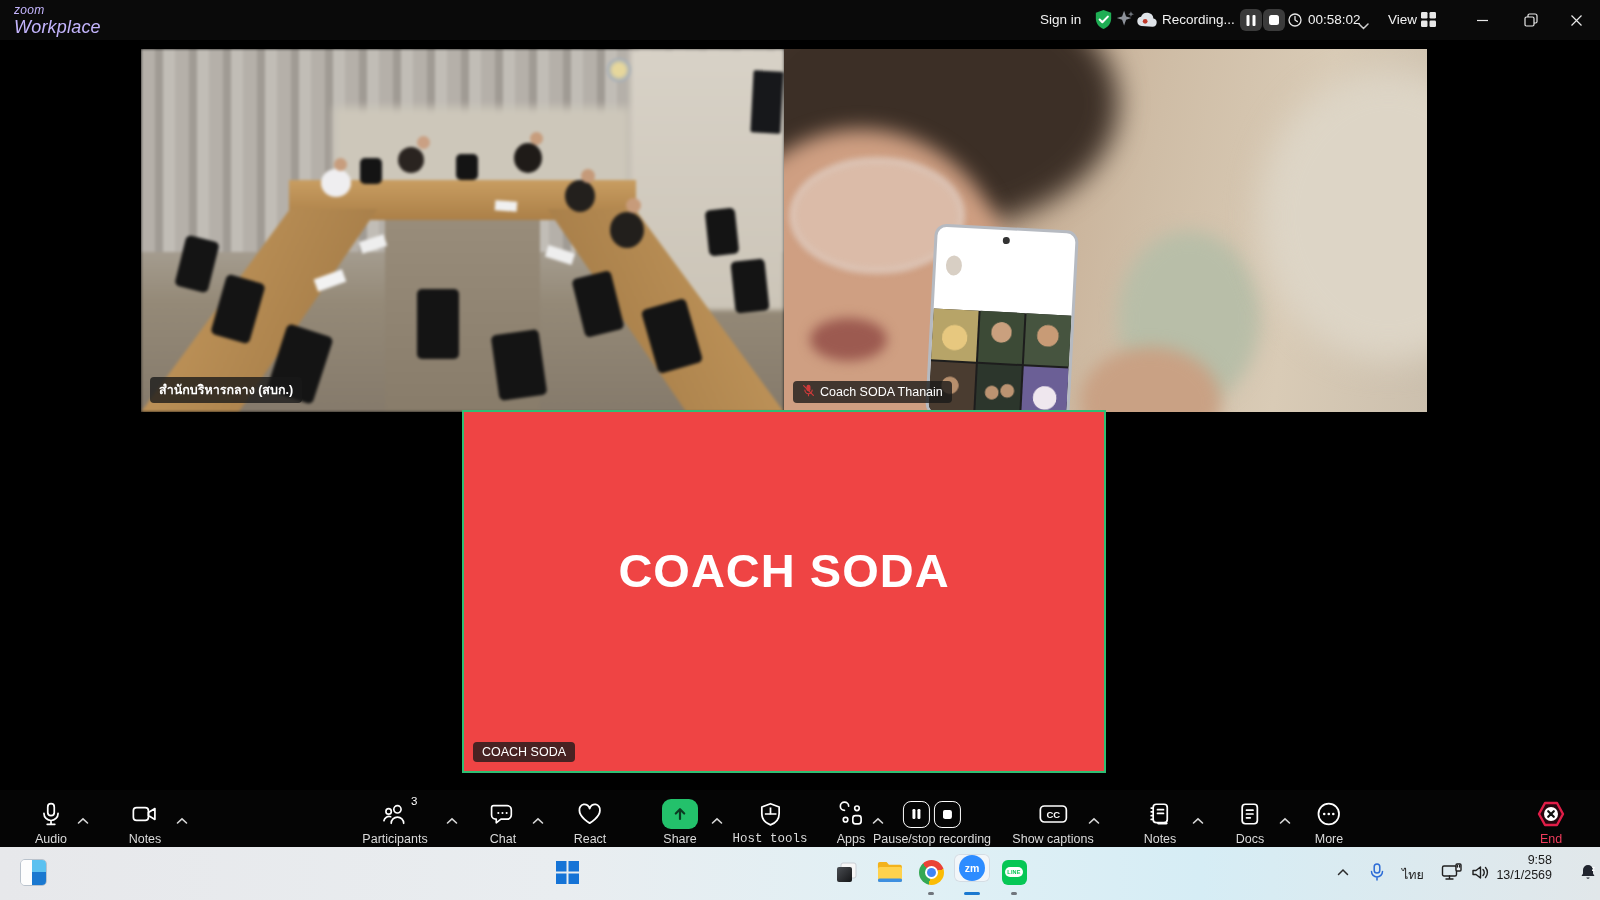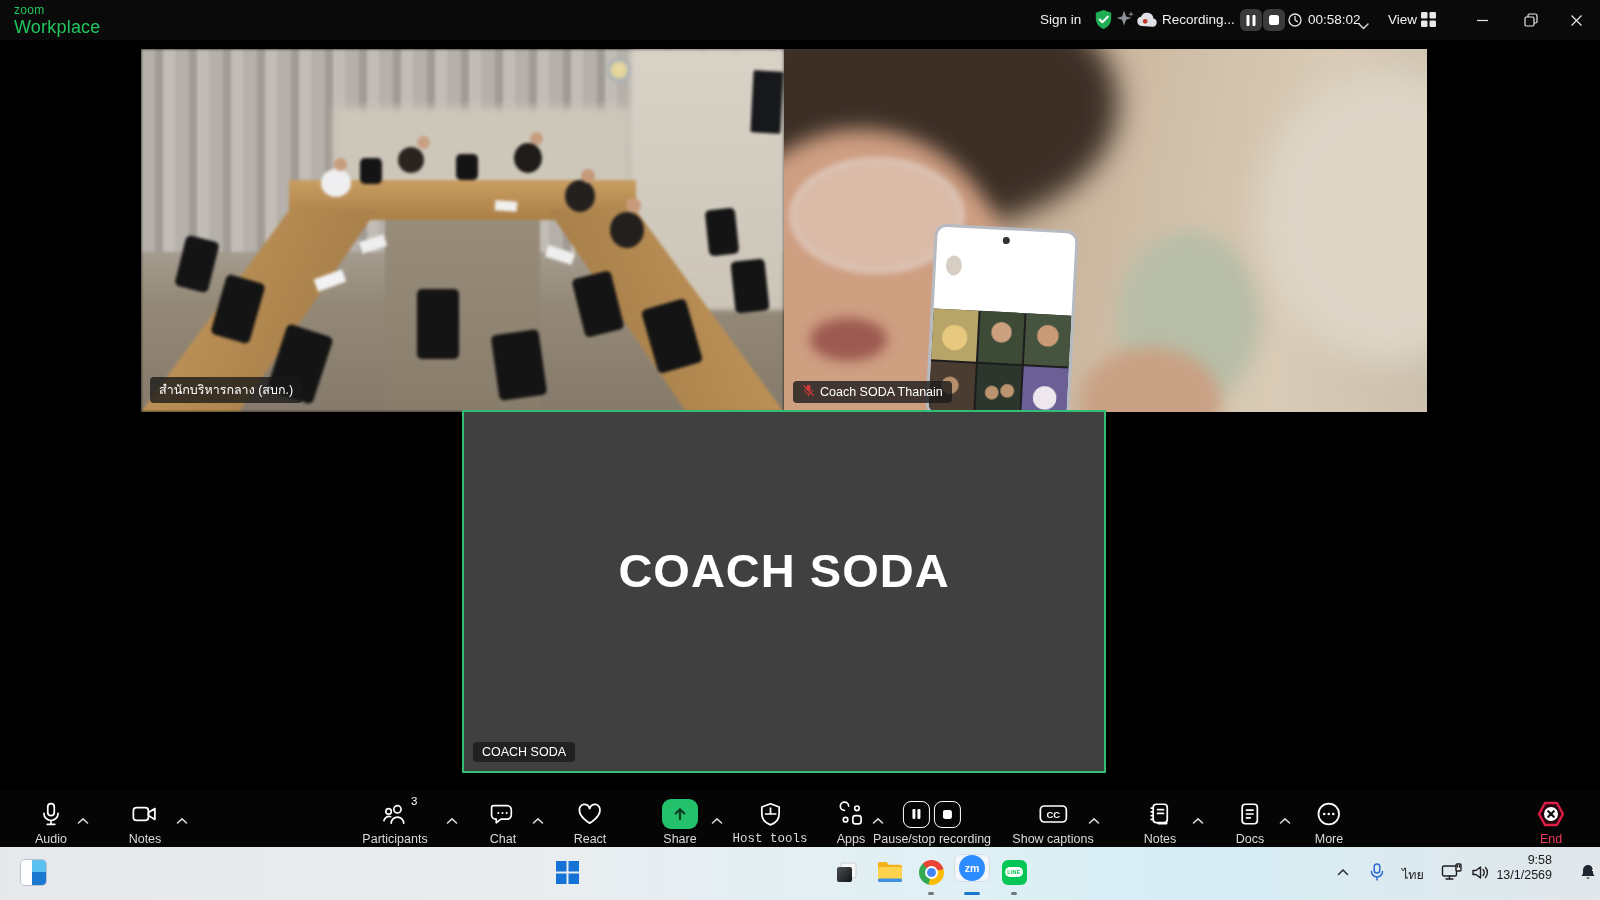--- a/index.html
+++ b/index.html
@@ -3,21 +3,21 @@
 <meta charset="utf-8">
 <style>
   html,body{margin:0;padding:0;}
   body{
     width:1600px;height:900px;position:relative;overflow:hidden;
     background:#000;font-family:"Liberation Sans",sans-serif;
     -webkit-font-smoothing:antialiased;
   }
   
   .topbar{position:absolute;top:0;left:0;width:1600px;height:40px;background:#0a0a0a;}
-  .logo{position:absolute;left:14px;top:4px;color:#22c55e;line-height:1;}
+  .logo{position:absolute;left:14px;top:4px;color:#c4b5fd;line-height:1;font-style:italic;}
   .logo .l1{font-size:12px;font-weight:500;letter-spacing:.3px;}
   .logo .l2{font-size:18px;font-weight:500;margin-top:2px;letter-spacing:.2px;}
   .tb-text{position:absolute;top:12px;color:#f2f2f2;font-size:13.5px;white-space:nowrap;}
   .tb-btn{position:absolute;top:9px;width:22px;height:22px;border-radius:6px;background:#3b3b3b;
           display:flex;align-items:center;justify-content:center;}
   .winbtn{position:absolute;top:0;width:44px;height:40px;display:flex;align-items:center;justify-content:center;}
   
   .tile{position:absolute;overflow:hidden;background:#111;}
   .tile-label{position:absolute;left:9px;bottom:9px;background:rgba(24,24,24,.78);color:#fff;
               font-size:12.5px;padding:3px 9px;border-radius:4px;display:flex;align-items:center;gap:5px;
@@ -132,21 +132,21 @@
         <path d="M4 4V2.5A1.5 1.5 0 0 1 5.5 1H11a2 2 0 0 1 2 2v5.5A1.5 1.5 0 0 1 11.5 10H10" stroke="#e8e8e8" stroke-width="1.2" fill="none"></path>
       </svg>
   </div>
   <div class="winbtn" style="left:1554px;">
     <svg width="13" height="13" viewBox="0 0 13 13">
         <path d="M1.5 1.5l10 10M11.5 1.5l-10 10" stroke="#e8e8e8" stroke-width="1.2"></path>
       </svg>
   </div>
 </div>
 
-<div class="tile" style="left:141px;top:49px;width:643px;height:363px;">
+<div class="tile" style="left:141px;top:49px;width:643px;height:363px;font-weight:bold;">
   <div class="blur1" style="position:absolute;inset:0;">
     <div style="position:absolute;inset:0;background:linear-gradient(180deg,#a8a39b 0%,#b0aaa0 45%,#948977 70%,#857a6b 100%);"></div>
     <div class="curtains"></div>
     <div style="position:absolute;left:30%;top:16%;width:46%;height:24%;background:#cdc7ba;filter:blur(4px);"></div>
     <div style="position:absolute;right:0;top:0;width:24%;height:72%;background:linear-gradient(180deg,#d8d2c7,#ccc5b8);filter:blur(2px);"></div>
     <div style="position:absolute;left:72.5%;top:2.5%;width:24px;height:24px;border-radius:50%;background:radial-gradient(circle,#e6d79c 35%,#94a3c0 75%);"></div>
     <div style="position:absolute;right:2px;top:6%;width:30px;height:62px;background:#17181b;transform:rotate(3deg);border-radius:2px;"></div>
 
     <div style="position:absolute;left:23%;top:36%;width:54%;height:11%;background:linear-gradient(180deg,#c89d61,#ab7f47);"></div>
     <div style="position:absolute;left:0;top:44%;width:40%;height:56%;background:linear-gradient(115deg,#c79b5f,#9b7340);clip-path:polygon(58% 0,92% 0,38% 100%,0 100%);"></div>
@@ -215,21 +215,21 @@
       <svg width="13" height="13" viewBox="0 0 16 16">
           <rect x="5.5" y="1" width="5" height="8" rx="2.5" fill="#d03a3a"></rect>
           <path d="M3.5 7.5a4.5 4.5 0 0 0 9 0M8 12v2.5" stroke="#d03a3a" stroke-width="1.4" fill="none" stroke-linecap="round"></path>
           <path d="M2 2l12 12" stroke="#d03a3a" stroke-width="1.6" stroke-linecap="round"></path>
         </svg>
     </span>
     <span>Coach SODA Thanain</span>
   </div>
 </div>
 
-<div class="tile" style="left:462px;top:410px;width:644px;height:363px;background:#404040;border:2.5px solid #2fbe73;box-sizing:border-box;">
+<div class="tile" style="left:462px;top:410px;width:644px;height:363px;background:#ef4444;border:2.5px solid #2fbe73;box-sizing:border-box;">
   <div class="bigname">COACH SODA</div>
   <div class="tile-label">
     <span>COACH SODA</span>
   </div>
 </div>
 
 <div class="toolbar">
 
   <div class="titem" style="left:51px;">
     <span class="ic">

